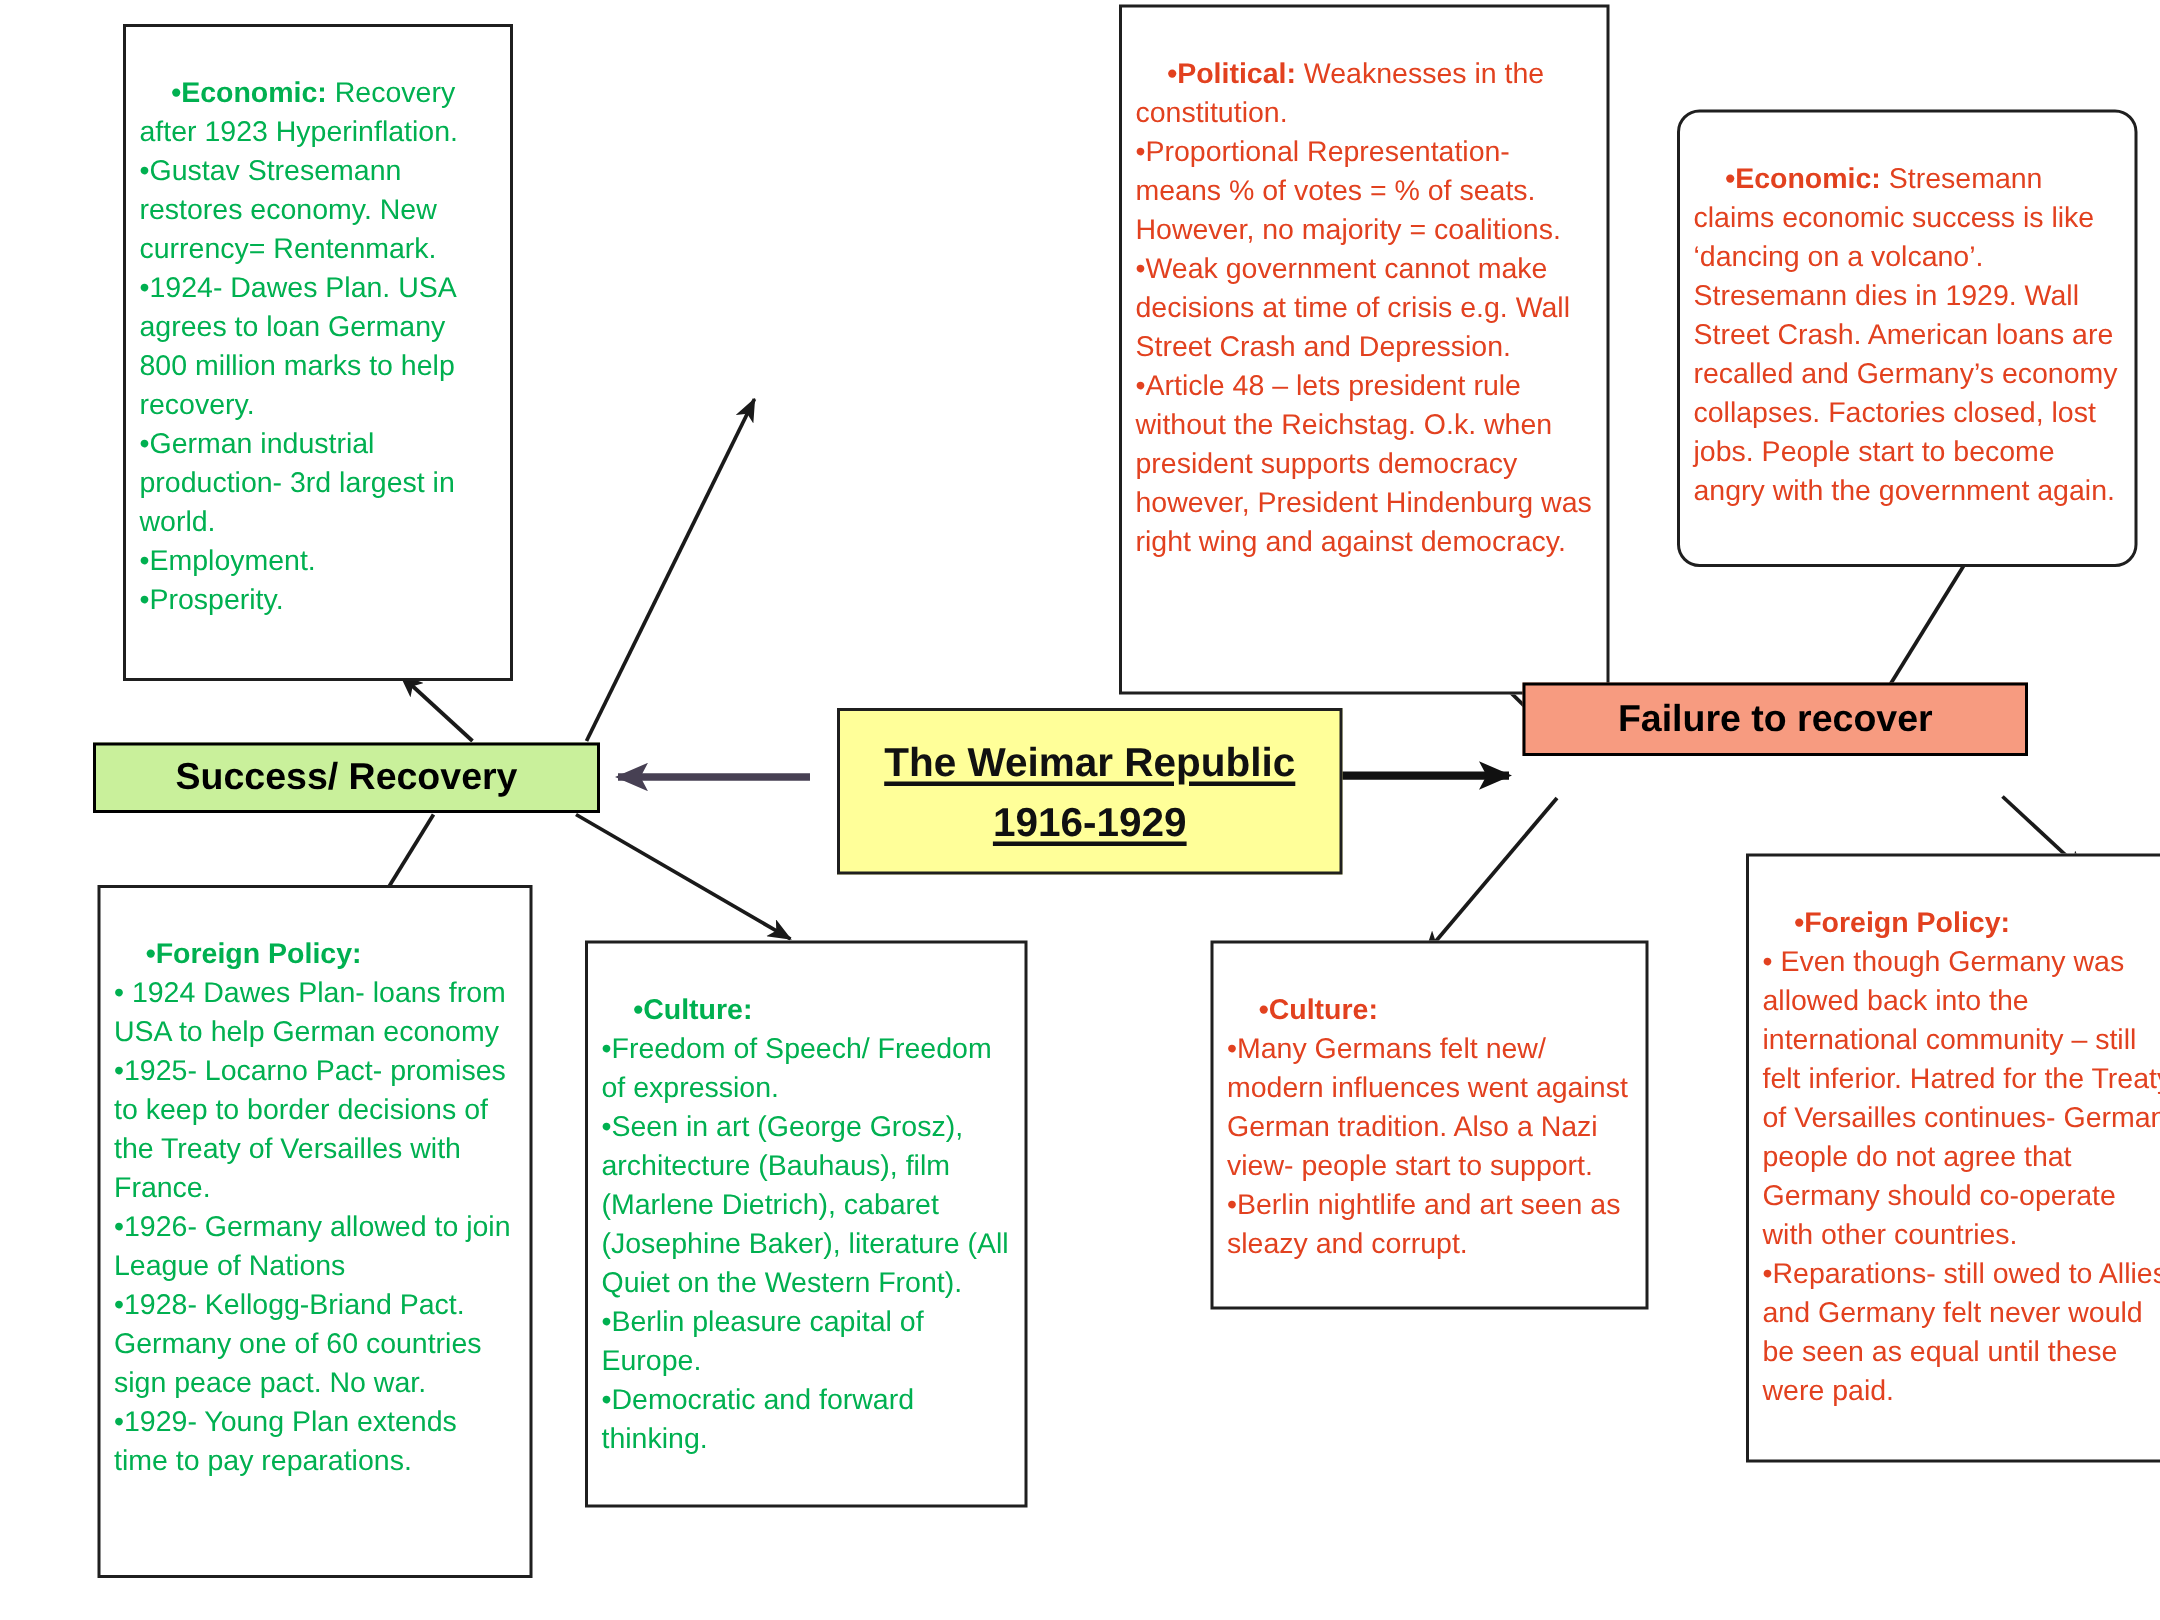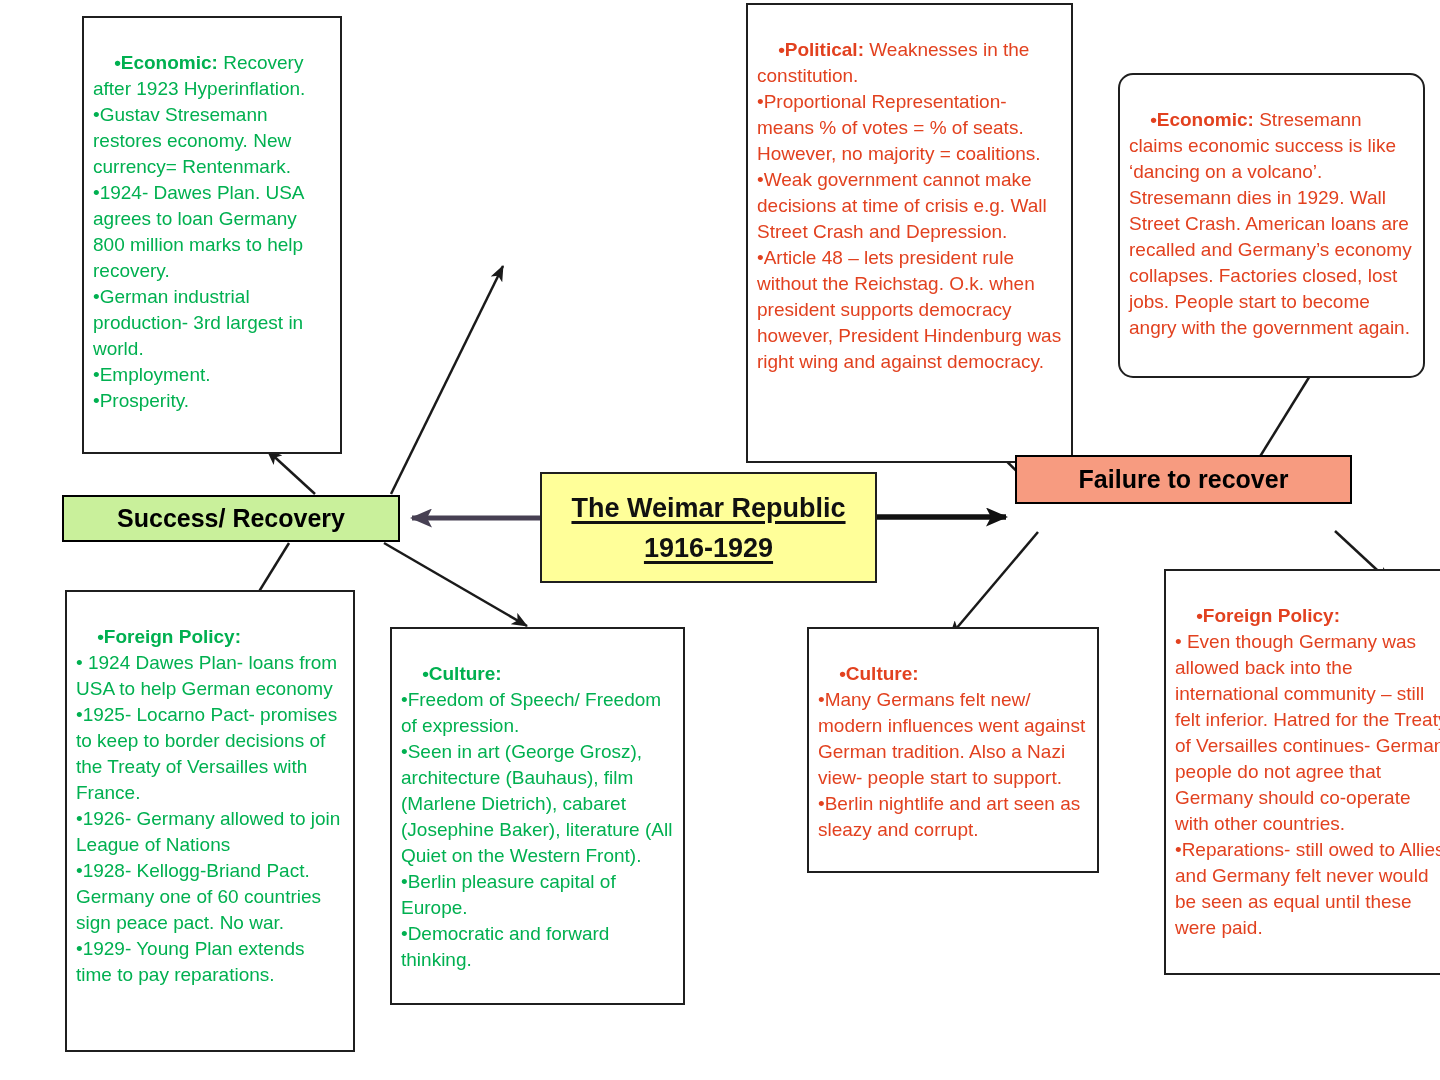--- a/index.html
+++ b/index.html
@@ -110,21 +110,21 @@
 •Many Germans felt new/ modern influences went against German tradition. Also a Nazi view- people start to support.
 •Berlin nightlife and art seen as sleazy and corrupt.</span>
   </div>
 
   <div class="textbox red" style="left:1116px;top:569px;width:296px;height:406px;">
     <span class="lead">•Foreign Policy:</span><span>
 • Even though Germany was allowed back into the international community – still felt inferior. Hatred for the Treaty of Versailles continues- German people do not agree that Germany should co-operate with other countries.
 •Reparations- still owed to Allies and Germany felt never would be seen as equal until these were paid.</span>
   </div>
 
-  <div class="title-box" style="left:540px;top:472px;width:337px;height:111px;">
+  <div class="title-box" style="left:558px;top:472px;width:337px;height:111px;">
     <div class="title-line">The Weimar Republic</div>
     <div class="title-line">1916-1929</div>
   </div>
 
   <div class="label-box label-success" style="left:62px;top:495px;width:338px;height:47px;">
     <span>Success/ Recovery</span>
   </div>
 
   <div class="label-box label-failure" style="left:1015px;top:455px;width:337px;height:49px;">
     <span>Failure to recover</span>

